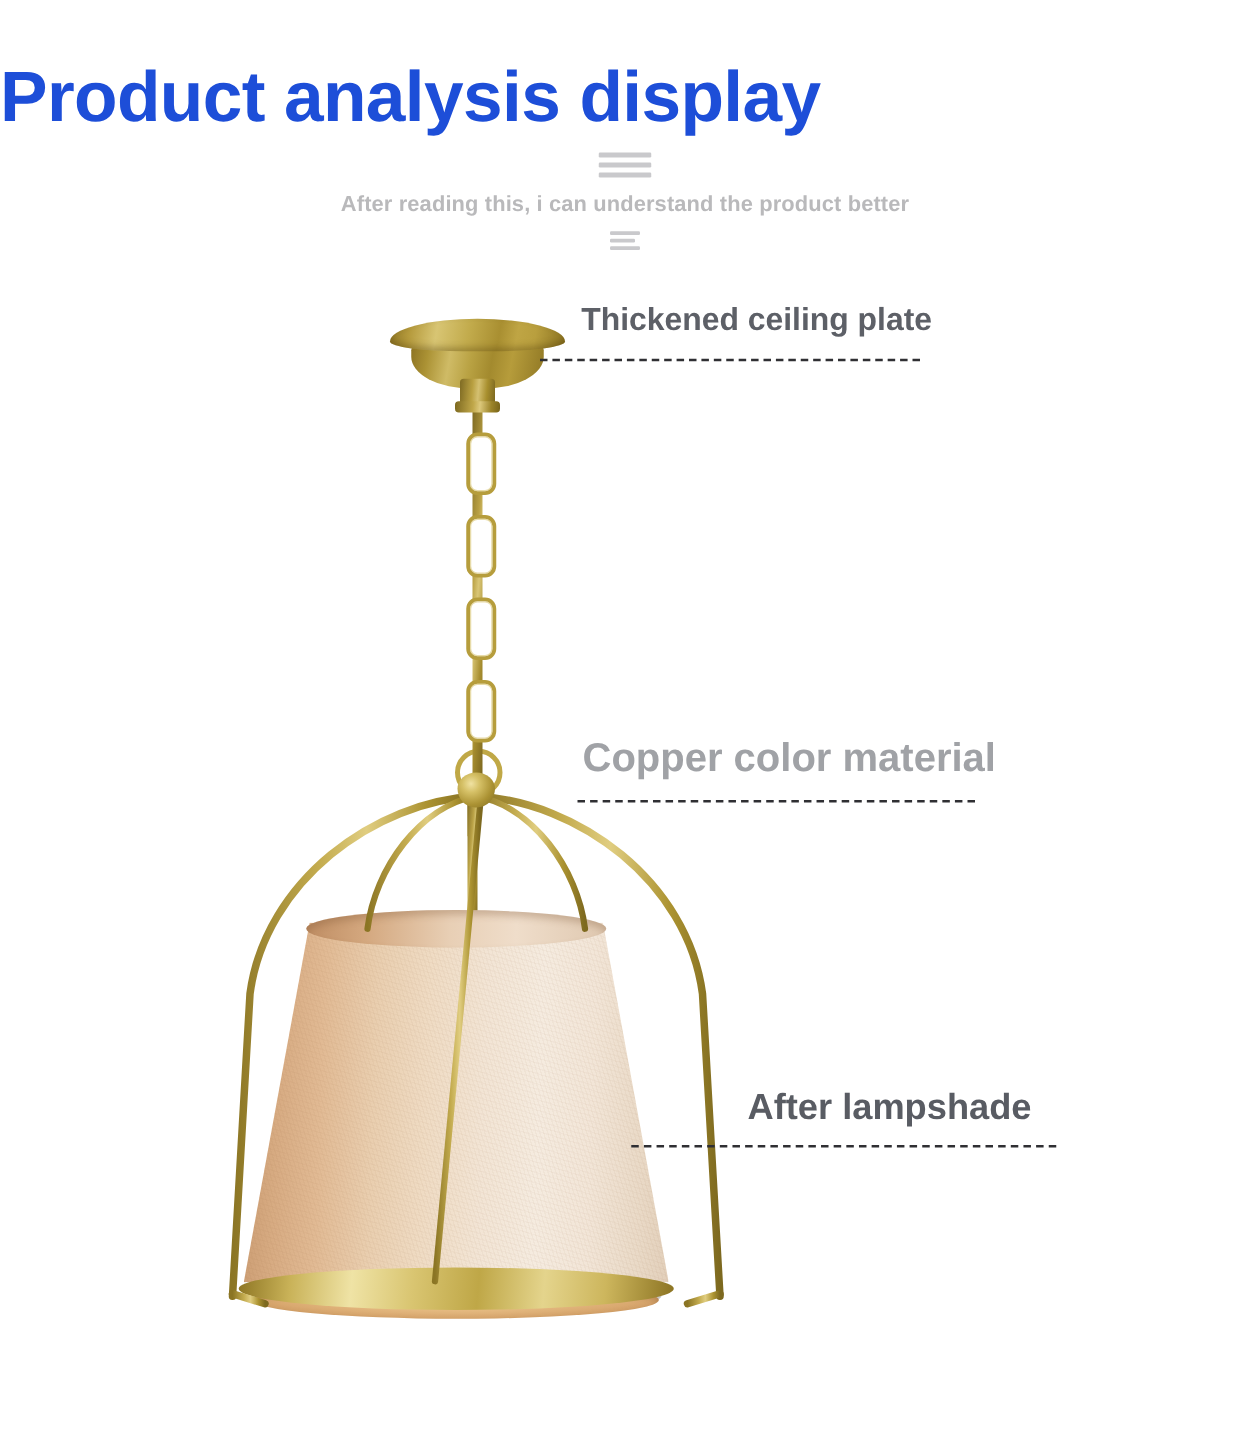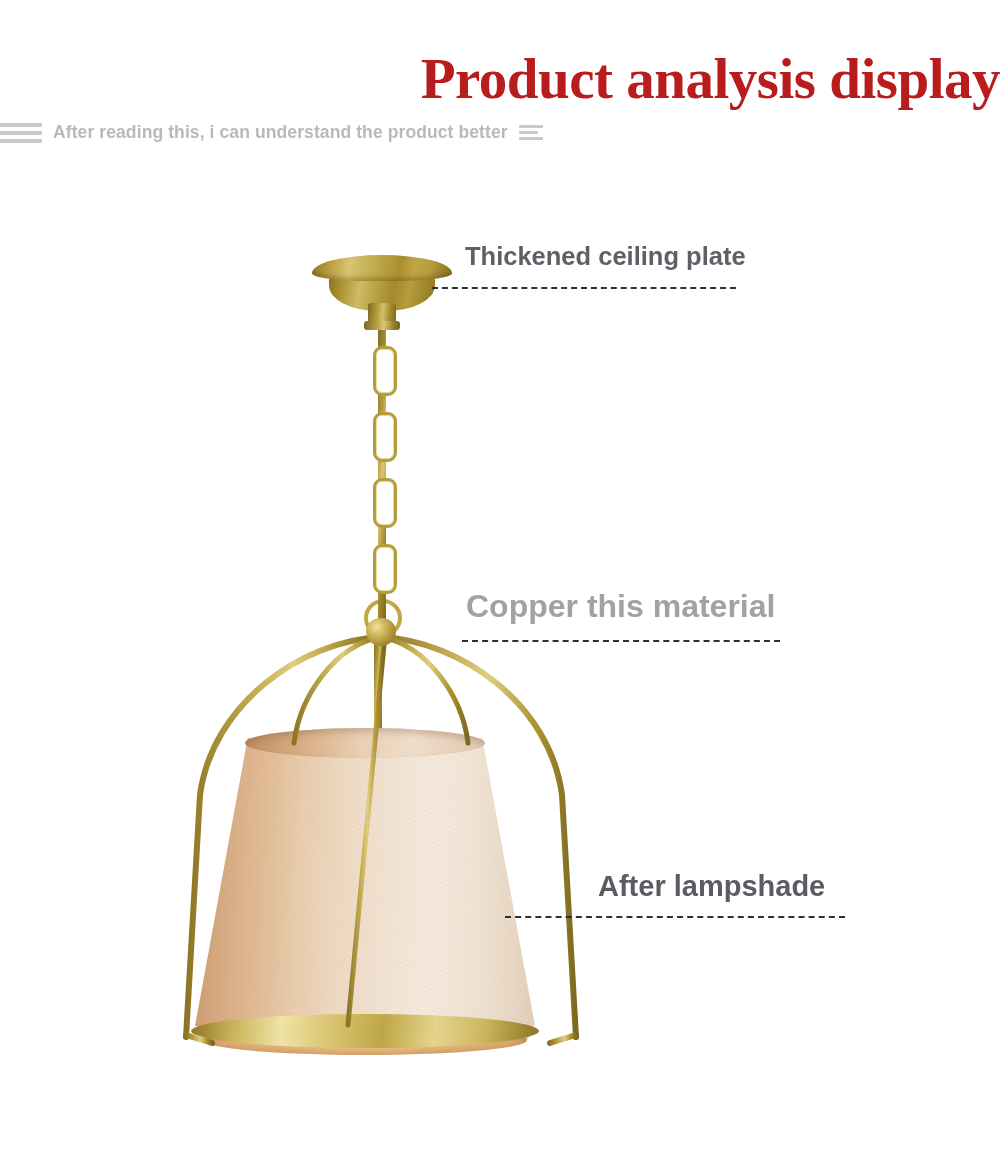--- a/index.html
+++ b/index.html
@@ -25,38 +25,38 @@
     left: 0;
     top: 0;
     width: 1000px;
     height: 175px;
   }
   .title {
     position: absolute;
     left: 0;
     top: 50px;
     width: 1000px;
-    text-align: right;
+    text-align: left;
     font-size: 57px;
     font-weight: 700;
     letter-spacing: -0.5px;
-    color: #b91c1c;
+    color: #1d4ed8;
     line-height: 1.0;
     white-space: nowrap;
-    font-family: Liberation Serif, serif;
   }
   .subtitle-row {
     position: absolute;
     left: 0;
     top: 122px;
     width: 1000px;
     display: flex;
     align-items: center;
-    justify-content: flex-start;
+    justify-content: space-between;
     gap: 11px;
+    flex-direction: column;
   }
   .subtitle-text {
     font-size: 17.5px;
     font-weight: 700;
     color: #b9b9bb;
     letter-spacing: 0.1px;
     white-space: nowrap;
   }
   .bars-left {
     display: flex;
@@ -445,21 +445,21 @@
       <div class="shade-bottom-trim"></div>
     </div>
   </div>
 
   <div class="annot">
     <div class="annot-label" id="a1-label">Thickened ceiling plate</div>
     <div class="annot-line" id="a1-line"></div>
   </div>
 
   <div class="annot">
-    <div class="annot-label" id="a2-label">Copper this material</div>
+    <div class="annot-label" id="a2-label">Copper color material</div>
     <div class="annot-line" id="a2-line"></div>
   </div>
 
   <div class="annot">
     <div class="annot-label" id="a3-label">After lampshade</div>
     <div class="annot-line" id="a3-line"></div>
   </div>
 
 </div>
 

